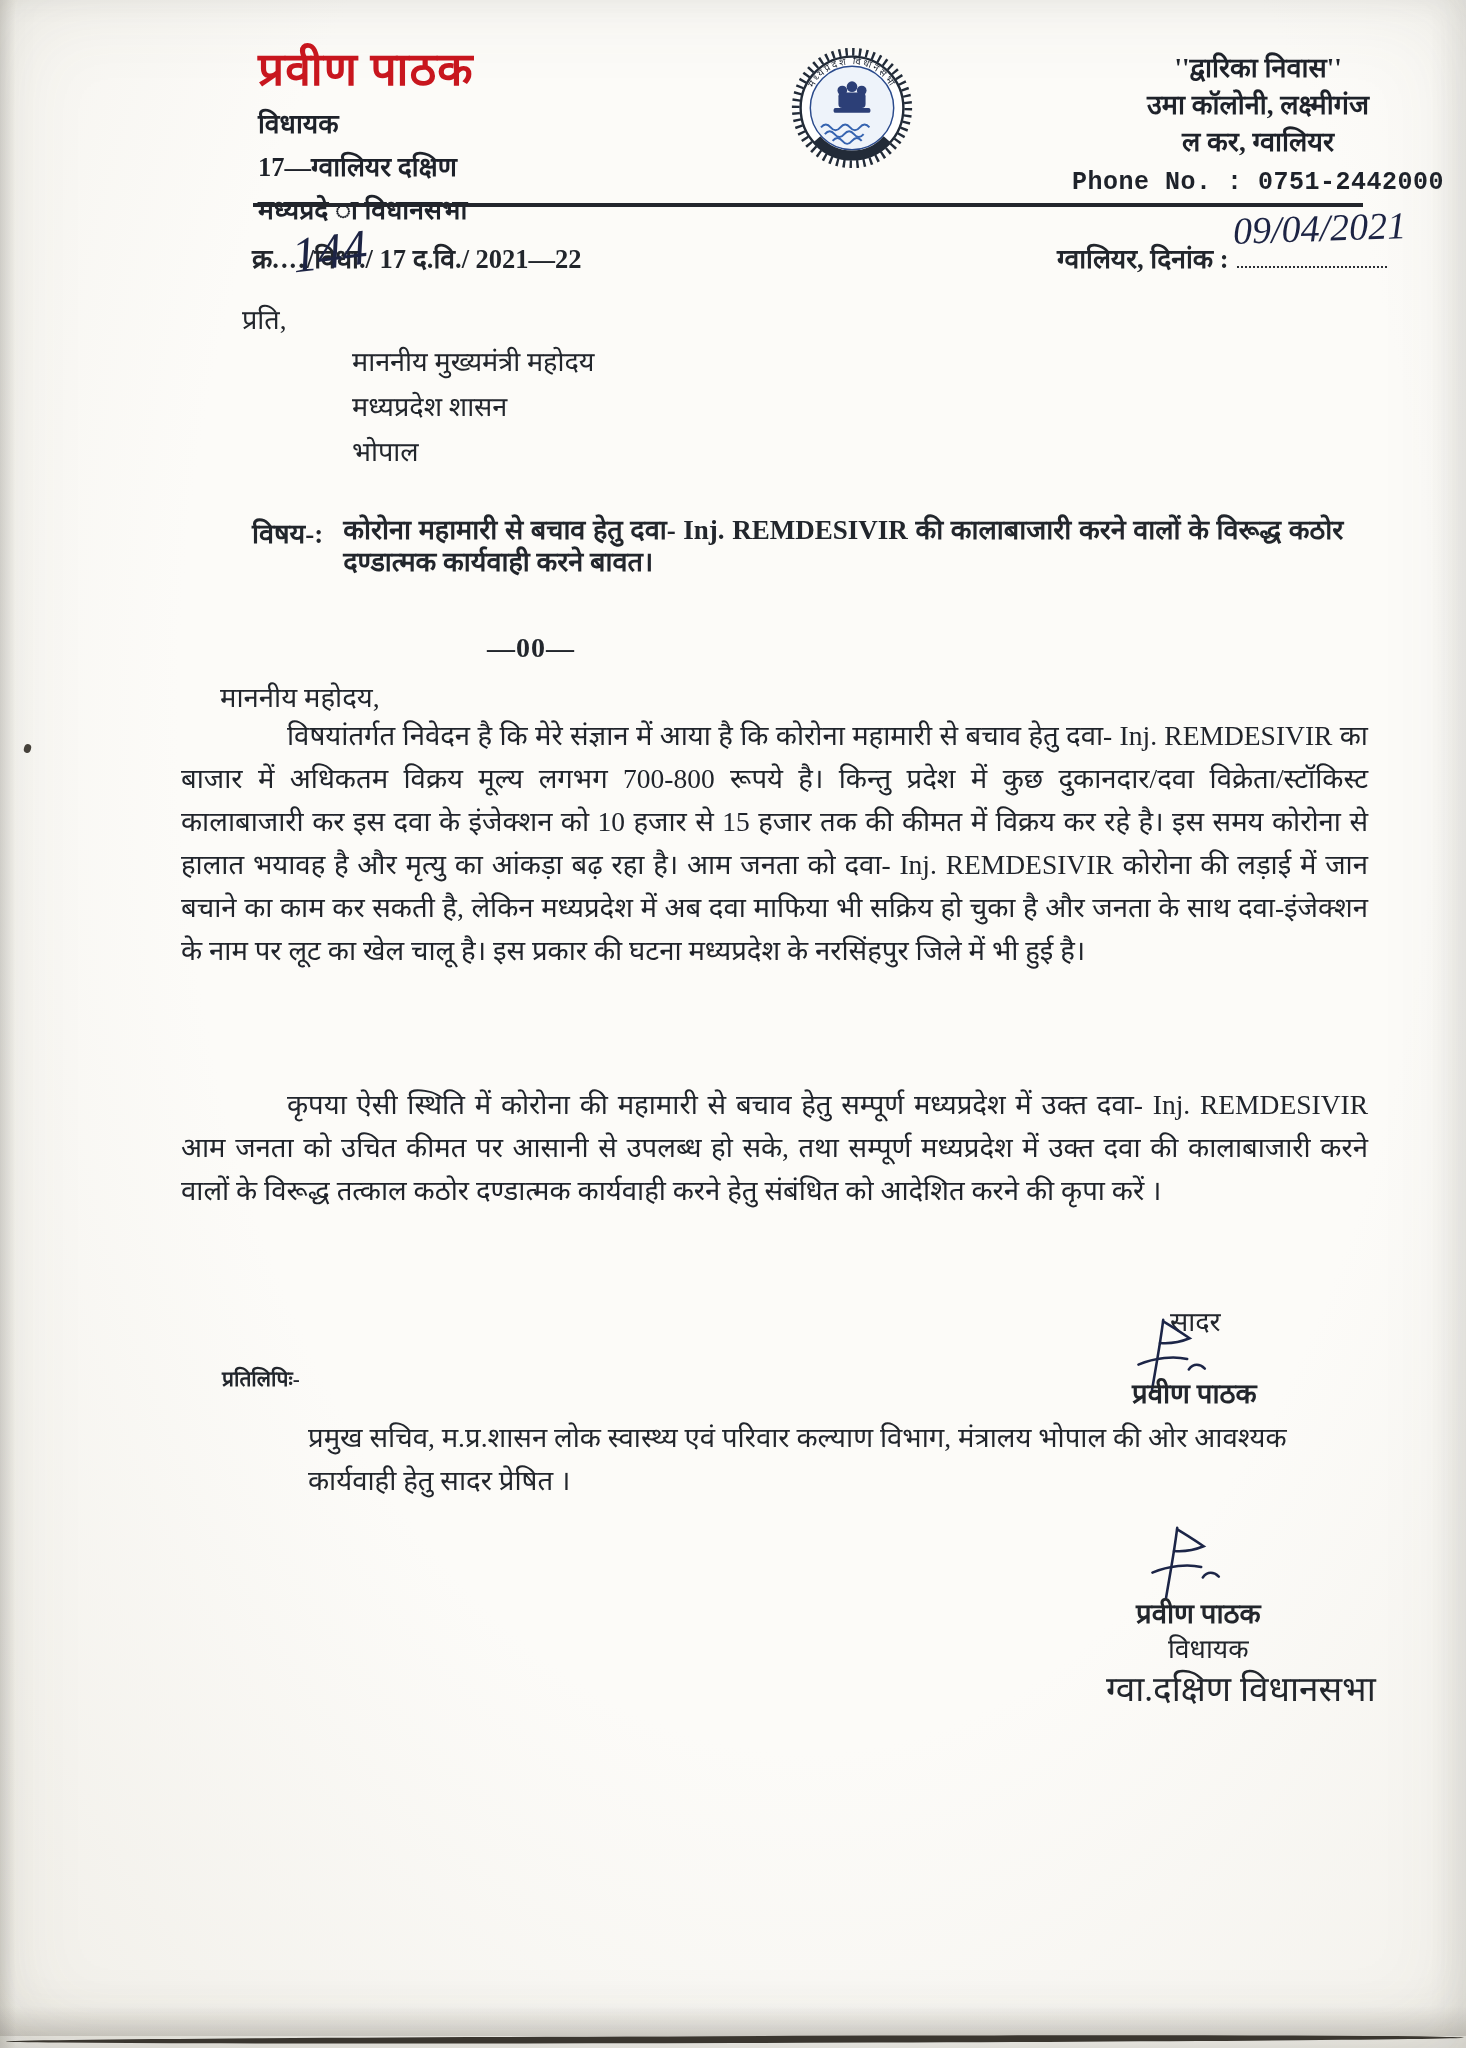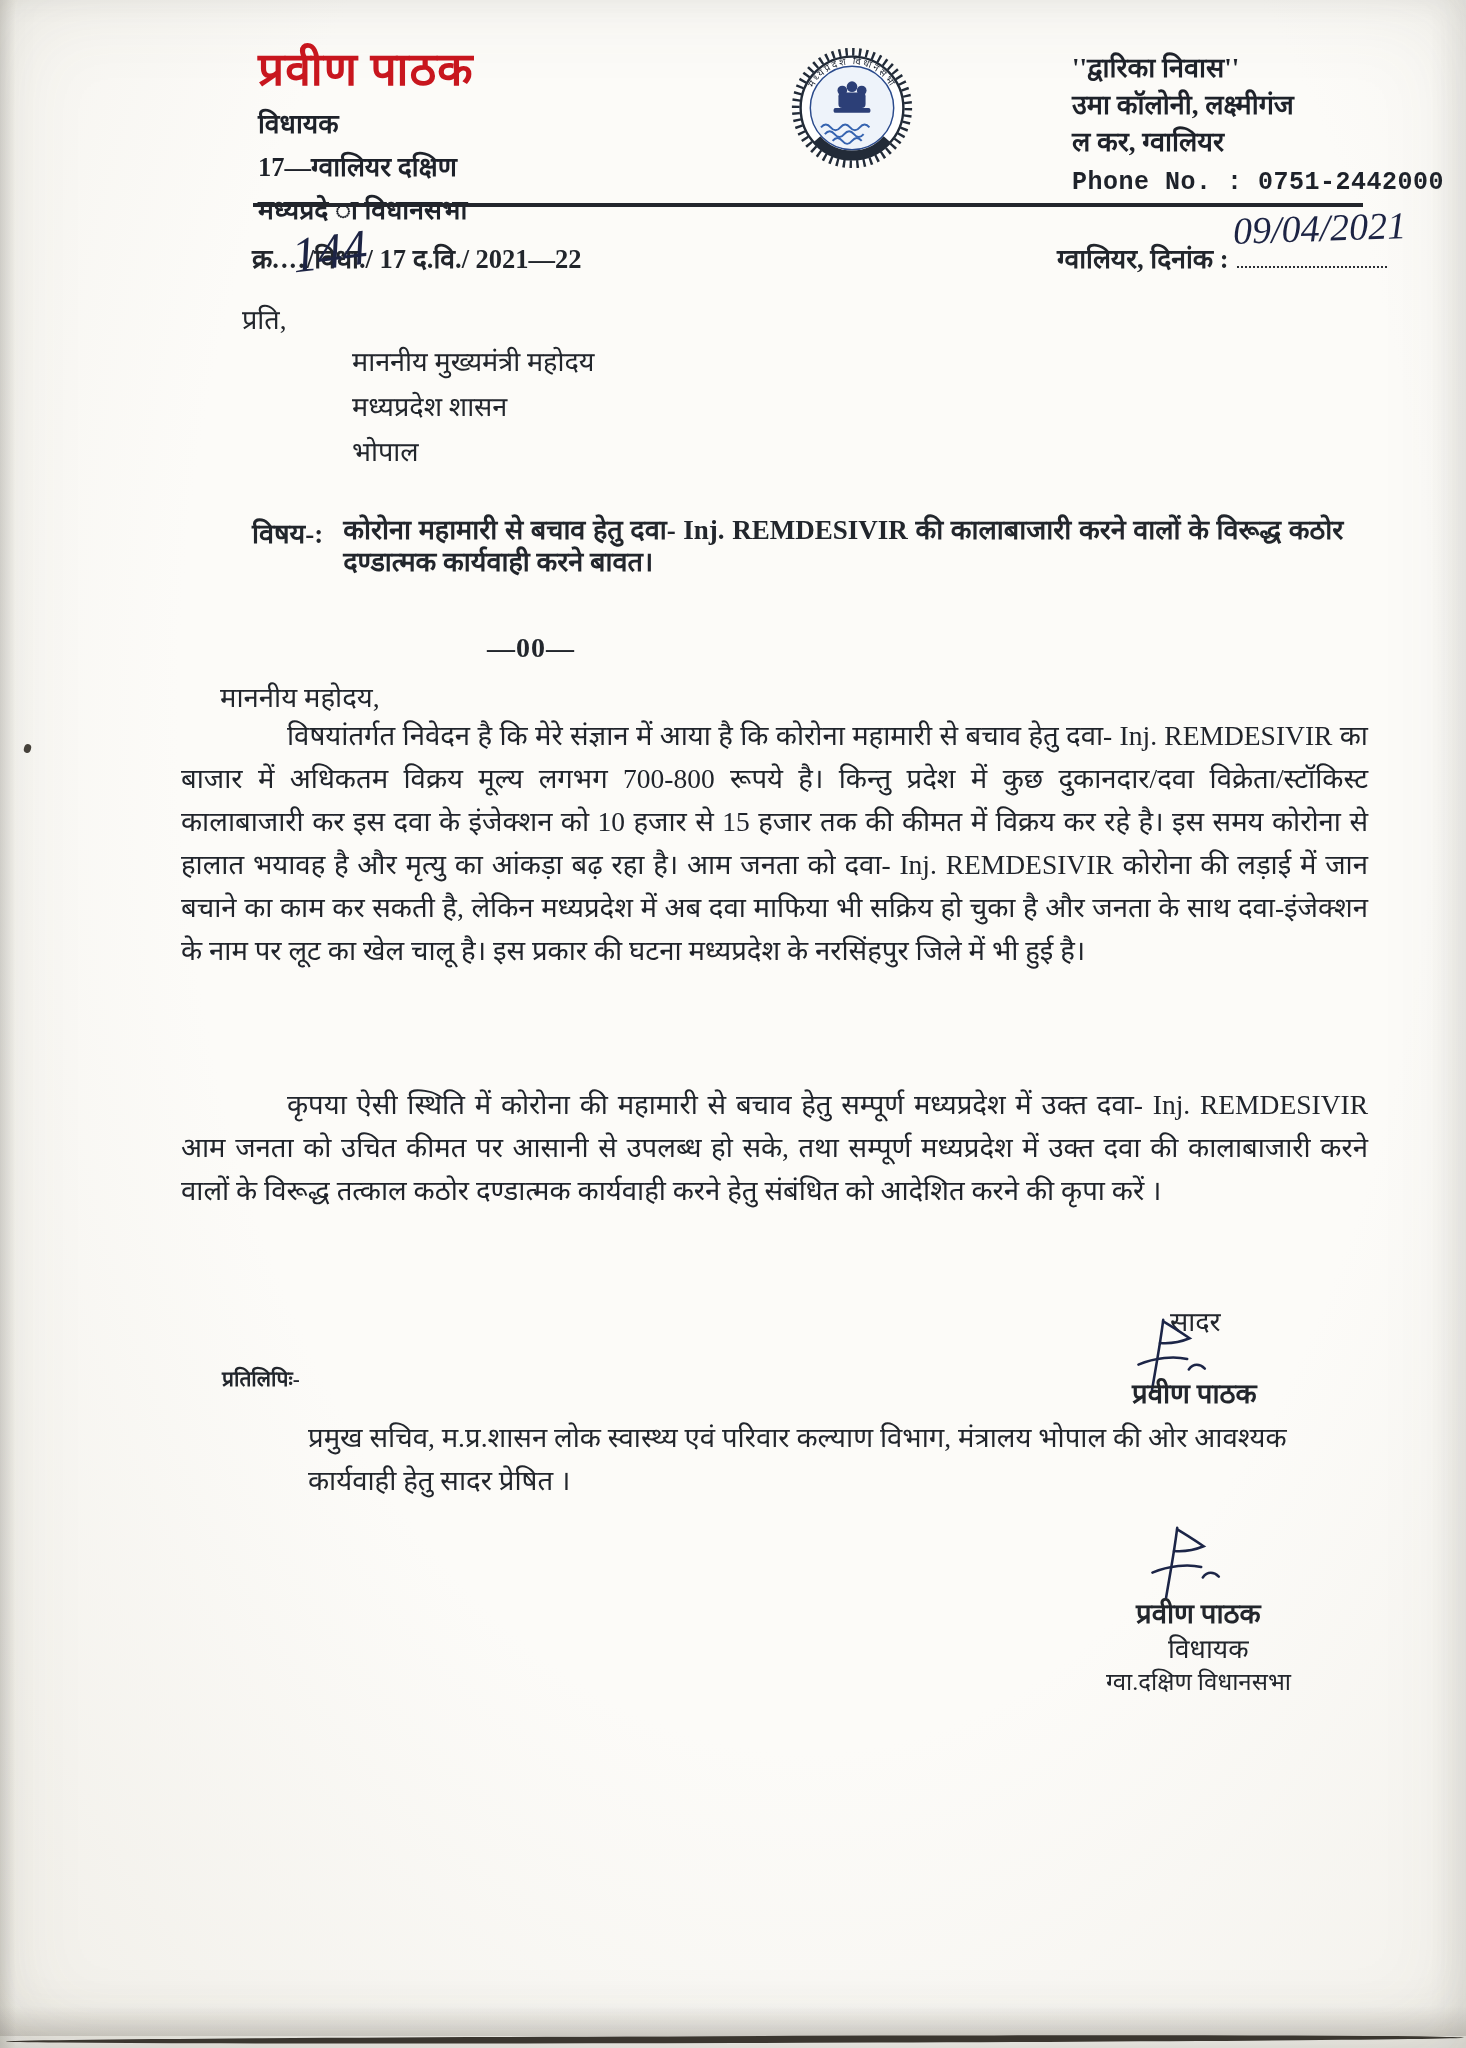--- a/index.html
+++ b/index.html
@@ -8,21 +8,21 @@
     background:radial-gradient(ellipse at 55% 35%, #fcfbf8 55%, #f1efe9 100%);
     box-shadow:inset 0 0 90px rgba(90,85,70,.10), inset -12px 0 28px rgba(60,60,55,.07), inset 0 -34px 46px rgba(70,65,55,.06);
     color:#22262c;
     font-family:"Liberation Serif","DejaVu Serif",serif;
   }
   .abs{position:absolute;}
   .dev{font-weight:400;}
   
   .hdr-name{font-size:46px;font-weight:700;color:#c8161e;letter-spacing:1px;}
   .hdr-sub{font-size:26.5px;font-weight:700;margin-top:7px;color:#1e222a;}
-  .hdr-right div{font-size:27px;font-weight:700;line-height:37px;color:#1e222a;}
+  .hdr-right div{font-size:27px;font-weight:700;line-height:37px;color:#1e222a;text-align:center;}
   .hdr-right .phone{font-size:25px;letter-spacing:.5px;margin-top:3px;font-family:Liberation Mono, monospace;}
   .hdr-rule{left:253px;top:203px;width:1110px;height:4px;background:#23262c;}
   
   .ref-left{left:252px;top:240px;font-size:26.5px;font-weight:600;white-space:nowrap;}
   .dots-inline{letter-spacing:2px;}
   .hw{font-style:italic;color:#1d2444;}
   .hw-ref{position:absolute;left:40px;top:-18px;font-size:50px;transform:rotate(-7deg);font-weight:500;}
   .ref-right{left:1057px;top:240px;font-size:26.5px;font-weight:600;white-space:nowrap;}
   .date-slot{position:relative;display:inline-block;width:150px;height:26px;margin-left:8px;border-bottom:2.5px dotted #2a2d33;vertical-align:baseline;}
   .hw-date{position:absolute;left:-4px;top:-34px;font-size:38px;transform:rotate(-2deg);white-space:nowrap;font-weight:500;}
@@ -43,21 +43,21 @@
   .regards{left:1170px;top:1290px;font-size:27px;margin-top:12px;}
   .sig1{left:1136px;top:1316px;}
   .closing-name{left:1132px;top:1374px;font-size:27.5px;font-weight:700;}
   
   .copy-label{left:222px;top:1364px;font-size:21px;font-weight:700;}
   .copy-text{left:308px;top:1416px;width:1052px;font-size:27.5px;font-weight:500;line-height:43px;}
   
   .sig2{left:1150px;top:1524px;}
   .fs-name{left:1136px;top:1594px;font-size:27.5px;font-weight:700;}
   .fs-title{left:1168px;top:1630px;font-size:26.5px;}
-  .fs-assembly{left:1106px;top:1664px;font-size:24px;}
+  .fs-assembly{left:1106px;top:1664px;font-size:35px;}
   
   .edge-left{left:0;top:0;bottom:0;width:16px;background:linear-gradient(90deg,rgba(80,75,65,.16),rgba(80,75,65,0));}
   .edge-bottom-shadow{left:0;right:0;bottom:12px;height:30px;background:linear-gradient(180deg,rgba(0,0,0,0),rgba(90,82,70,.20));}
   .edge-bottom-line{left:6px;right:2px;bottom:5px;height:7px;background:#3a362f;border-radius:60% 40% 50% 50%/50%;transform:rotate(-.15deg);}
   .speck{left:24px;top:744px;width:7px;height:9px;background:#45413a;border-radius:50%;transform:rotate(20deg);}
 </style>
 </head>
 <body>
 
 <div class="page">

